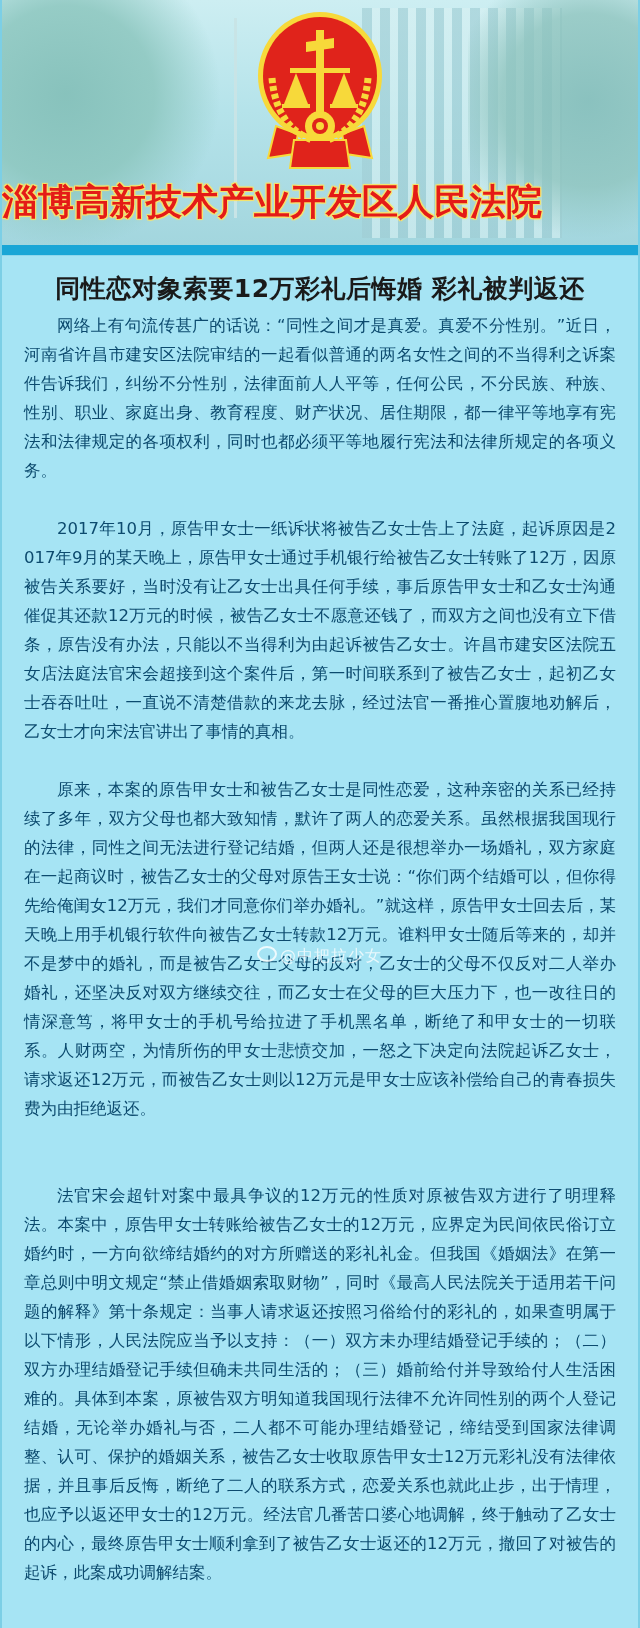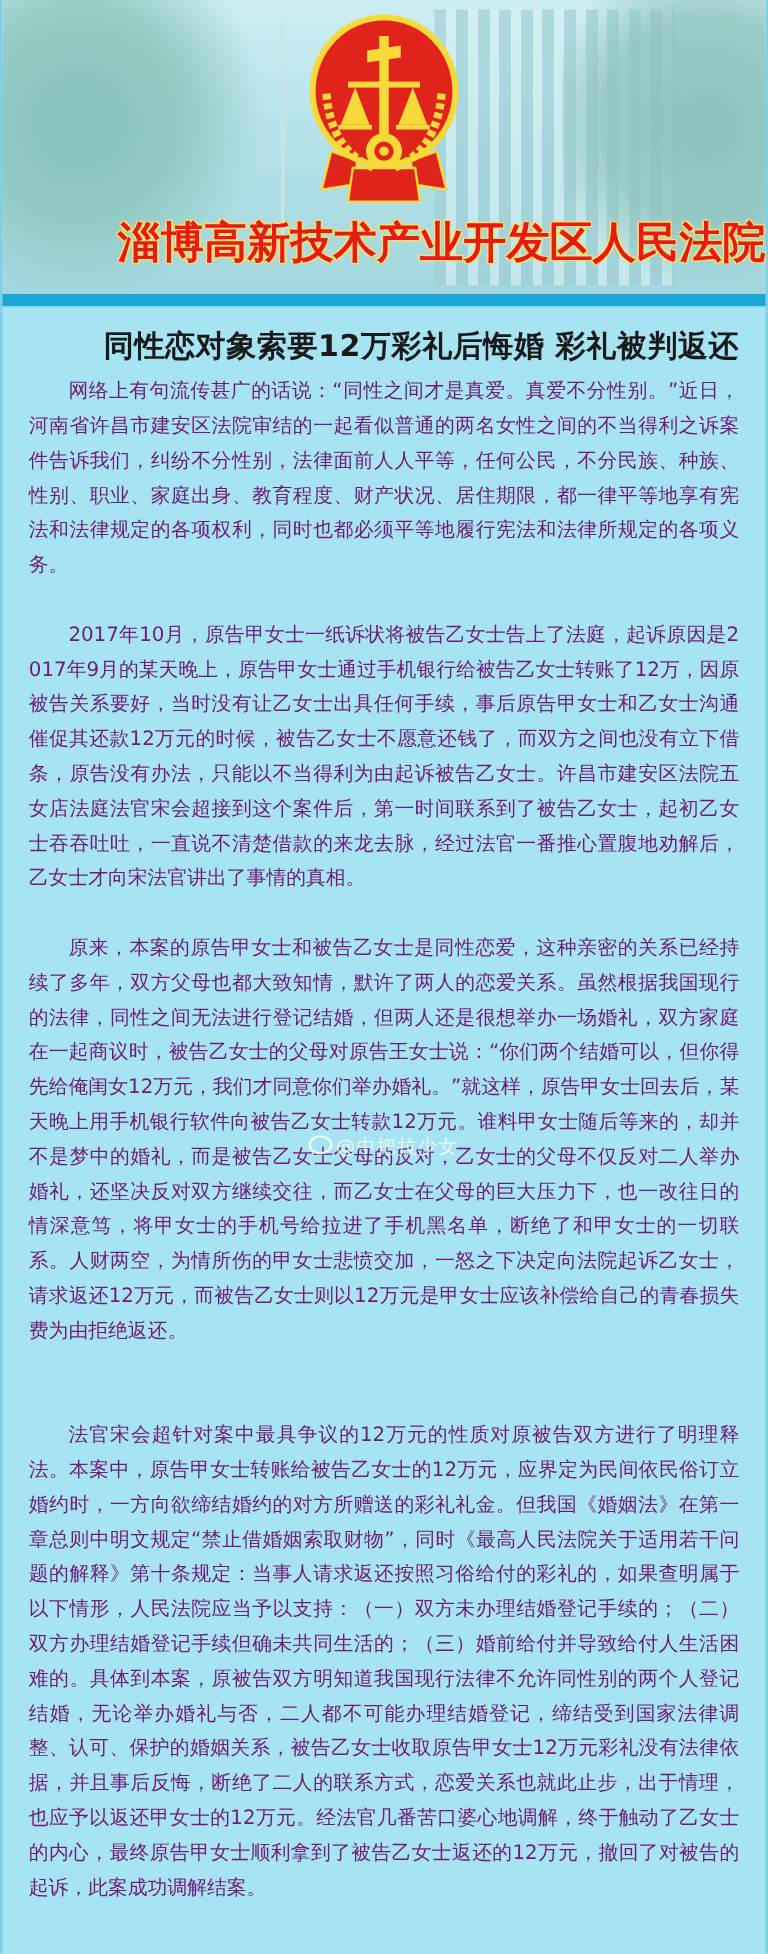--- a/index.html
+++ b/index.html
@@ -29,34 +29,34 @@
     position: absolute; left: 360px; top: 8px; width: 200px; height: 230px;
     background:
       repeating-linear-gradient(90deg, rgba(160,205,212,.9) 0 10px, rgba(215,240,242,.9) 10px 18px);
     opacity: .7;
   }
   .flagpole { position: absolute; left: 232px; top: 18px; width: 3px; height: 200px; background: #c8e4e6; }
   .emblem {
     position: absolute; left: 252px; top: 8px; width: 132px; height: 170px;
   }
   .court-name {
-    position: absolute; left: 0; right: 0; top: 178px; text-align: right;
+    position: absolute; left: 0; right: 0; top: 178px; text-align: left;
     font-family: "DejaVu Sans", sans-serif; font-weight: bold;
     font-size: 36px; letter-spacing: 0px; color: #e41b17;
     text-shadow: -1px -1px 0 #f7e36a, 1px -1px 0 #f7e36a, -1px 1px 0 #f7e36a, 1px 1px 0 #f7e36a, 0 0 3px #f7e36a;
   }
   .strip { height: 10px; background: #1aa6d6; border-bottom: 1px solid #8fd7ec; }
 
   .article { padding: 0 22px 0 22px; }
   .title {
-    margin: 16px 0 6px 0; text-align: right;
+    margin: 16px 0 6px 0; text-align: center;
     font-size: 25px; color: #1a1a1a; letter-spacing: 0.5px;
   }
   .para {
-    margin: 0; color: #701a75; font-size: 16.5px; line-height: 29px;
+    margin: 0; color: #0c4a6e; font-size: 16.5px; line-height: 29px;
     text-align: justify; text-indent: 2em; word-break: break-all;
   }
   .gap { height: 29px; }
   .watermark {
     position: absolute; left: 255px; top: 946px; color: rgba(255,255,255,.75);
     font-size: 16px; letter-spacing: 1px;
   }
   .wm-icon { display: inline-block; width: 16px; height: 12px; border: 2px solid rgba(255,255,255,.8); border-radius: 50%; margin-right: 3px; vertical-align: -1px; }
 </style>
 </head>

